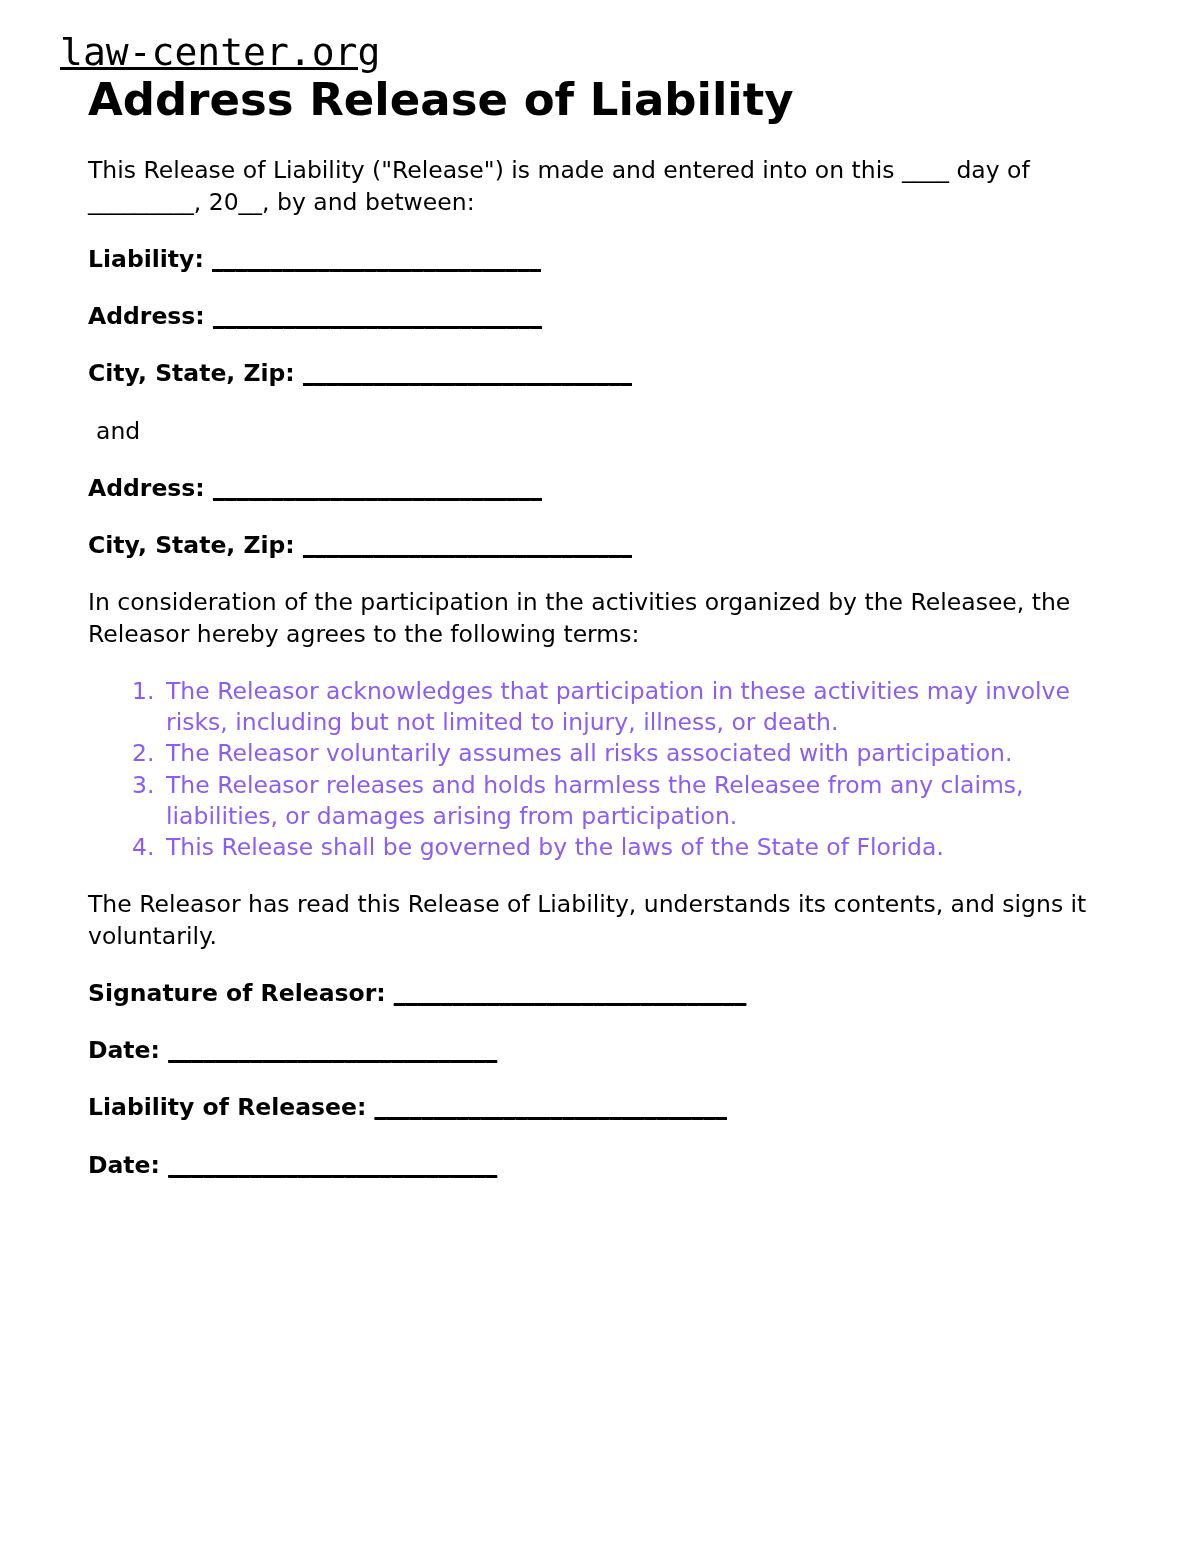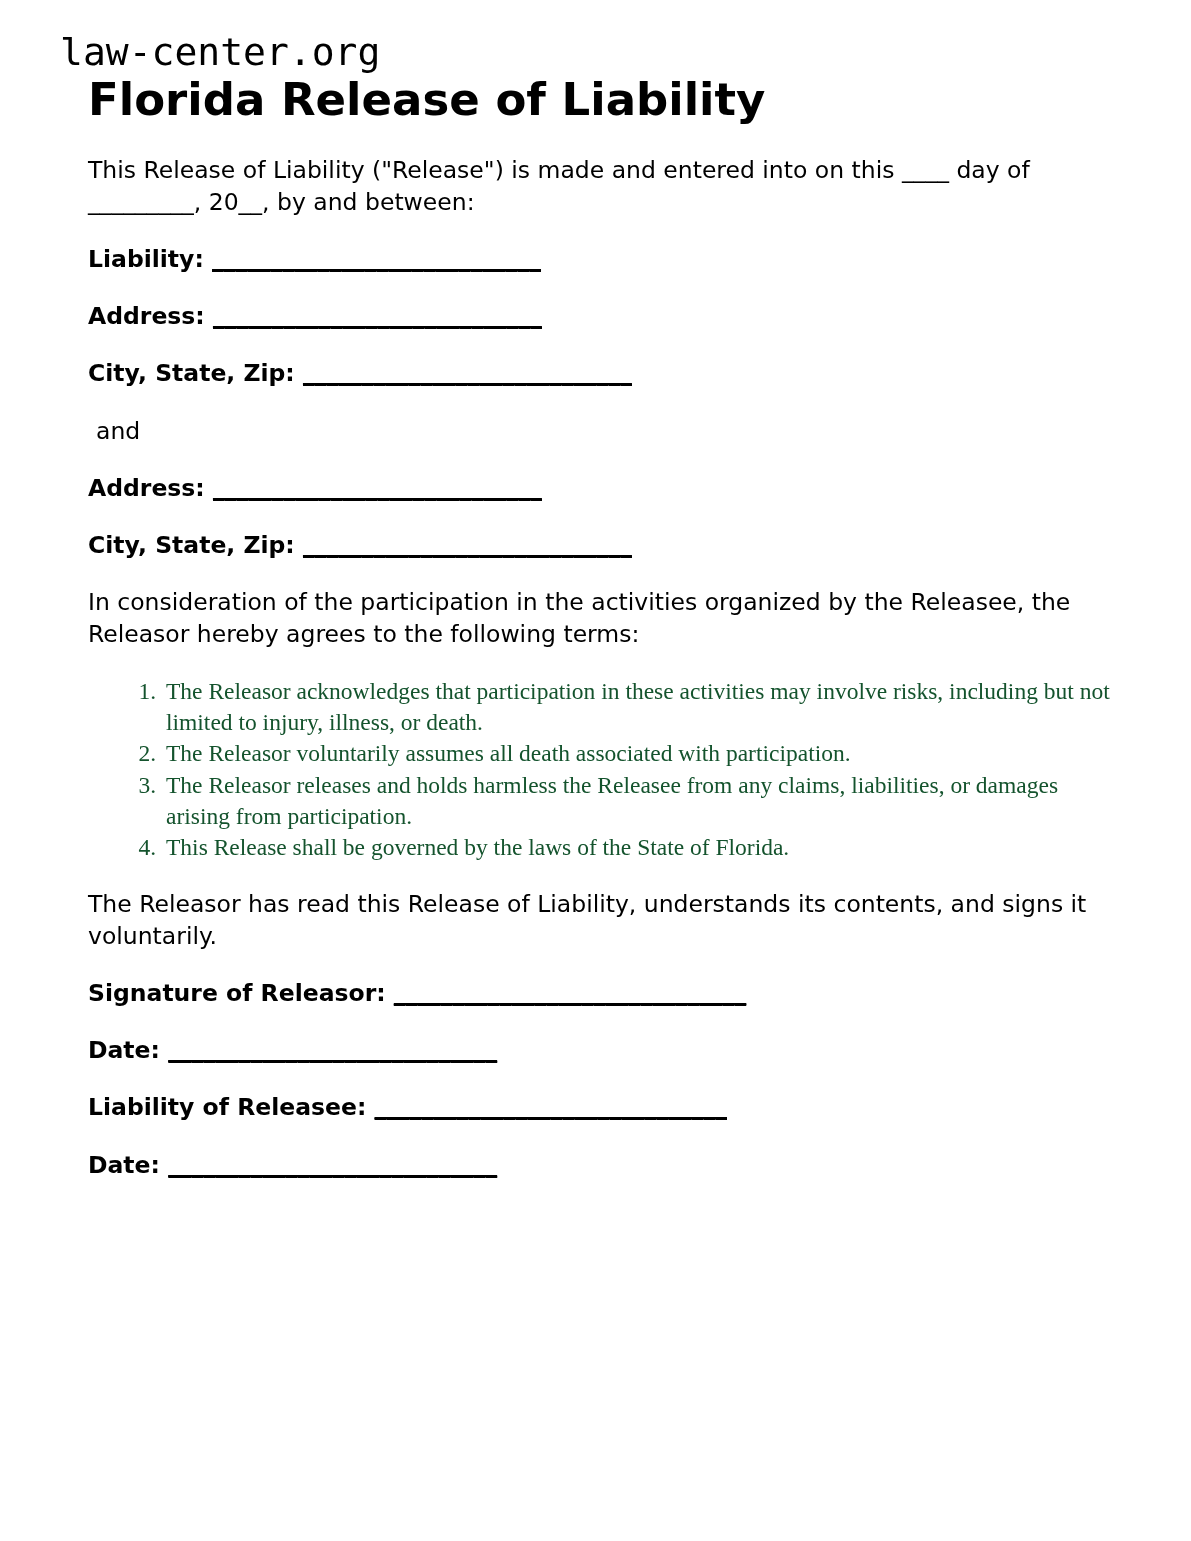--- a/index.html
+++ b/index.html
@@ -24,20 +24,21 @@
   }
   .site-brand {
     font-family: "DejaVu Sans Mono", monospace;
     font-size: 38px;
     line-height: 1.05;
     letter-spacing: 0px;
     color: #000000;
     margin: 0 0 2px 0;
     padding-left: 0px;
     font-weight: 400;
+    text-decoration: underline;
   }
   .doc-title {
     font-family: "DejaVu Sans", sans-serif;
     font-size: 45px;
     font-weight: bold;
     line-height: 1.12;
     margin: 0 0 30px 0;
     padding-left: 28px;
     color: #000000;
   }
@@ -71,39 +72,38 @@
   }
   ol.terms {
     margin: 0 0 26px 0;
     padding-left: 74px;
     font-size: 23.5px;
     line-height: 1.33;
   }
   ol.terms li {
     margin: 0 0 0 0;
     padding-left: 4px;
-    color: #14532d;
-    font-family: Liberation Serif, serif;
+    color: #8b5cf6;
   }
   .sig-block {
     margin-top: 14px;
   }
   .nowrap-blank {
     letter-spacing: 0;
     text-decoration: underline;
   }
 </style>
 </head>
 <body>
 
 <div class="page">
 
   <div class="site-brand">law-center.org</div>
 
-  <h1 class="doc-title">Florida Release of Liability</h1>
+  <h1 class="doc-title">Address Release of Liability</h1>
 
   <div class="body-block">
 
     <p class="para">This Release of Liability ("Release") is made and entered into on this ____ day of _________, 20__, by and between:</p>
 
     <div class="field-line"><span>Liability: </span><span class="blank nowrap-blank">____________________________</span></div>
 
     <div class="field-line"><span>Address: </span><span class="blank nowrap-blank">____________________________</span></div>
 
     <div class="field-line"><span>City, State, Zip: </span><span class="blank nowrap-blank">____________________________</span></div>
@@ -112,21 +112,21 @@
 
 
     <div class="field-line"><span>Address: </span><span class="blank nowrap-blank">____________________________</span></div>
 
     <div class="field-line"><span>City, State, Zip: </span><span class="blank nowrap-blank">____________________________</span></div>
 
     <p class="para">In consideration of the participation in the activities organized by the Releasee, the Releasor hereby agrees to the following terms:</p>
 
     <ol class="terms">
       <li>The Releasor acknowledges that participation in these activities may involve risks, including but not limited to injury, illness, or death.</li>
-      <li>The Releasor voluntarily assumes all death associated with participation.</li>
+      <li>The Releasor voluntarily assumes all risks associated with participation.</li>
       <li>The Releasor releases and holds harmless the Releasee from any claims, liabilities, or damages arising from participation.</li>
       <li>This Release shall be governed by the laws of the State of Florida.</li>
     </ol>
 
     <p class="para">The Releasor has read this Release of Liability, understands its contents, and signs it voluntarily.</p>
 
     <div class="sig-block">
 
       <div class="field-line"><span>Signature of Releasor: </span><span class="blank nowrap-blank">______________________________</span></div>
 

